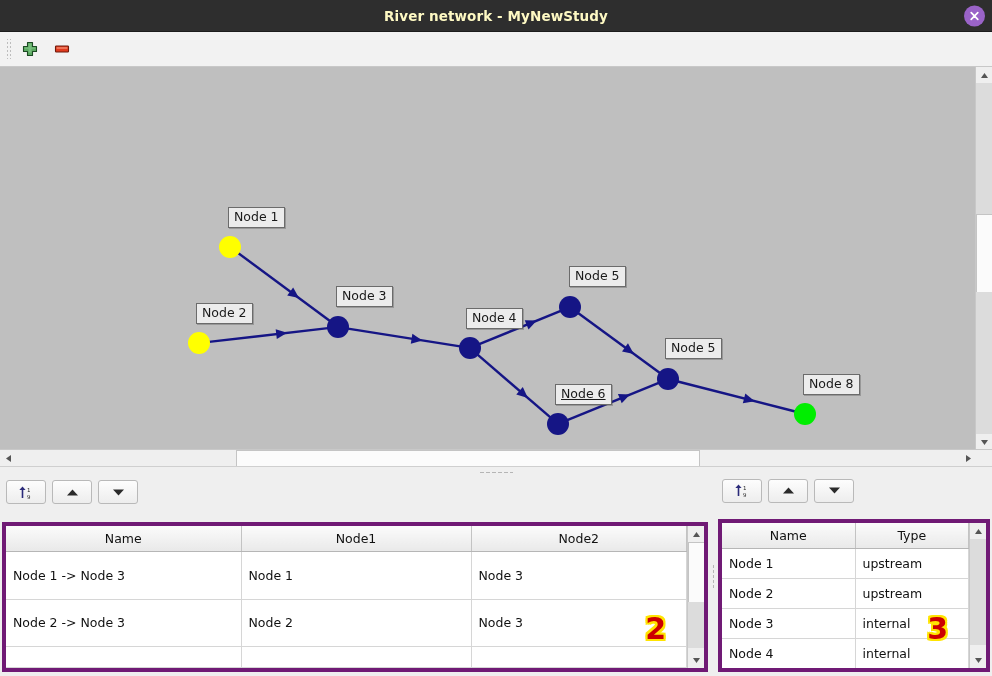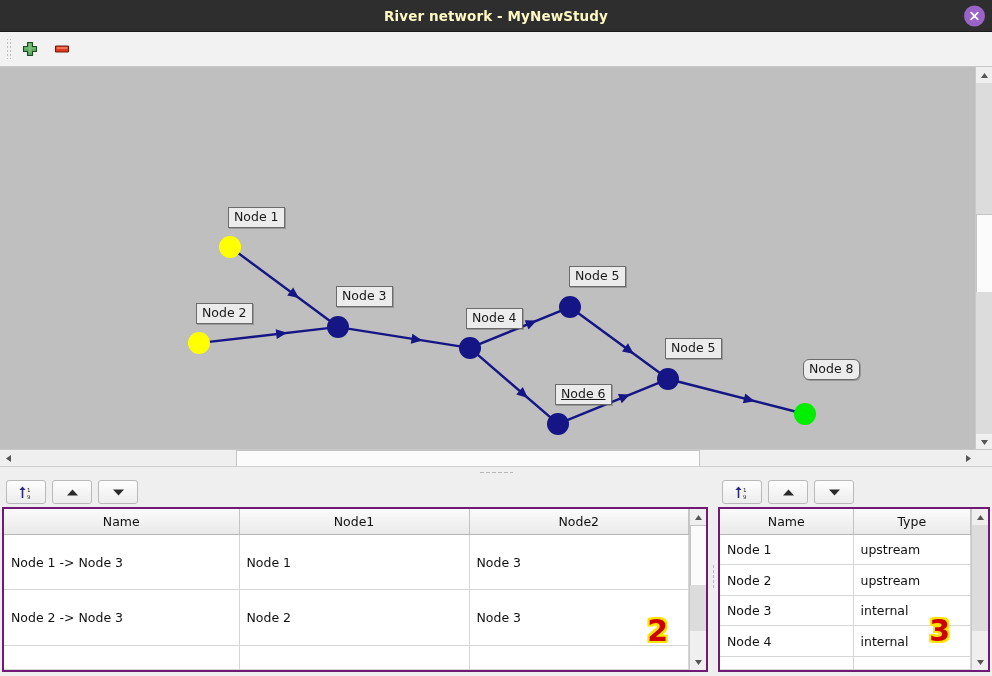--- a/index.html
+++ b/index.html
@@ -202,23 +202,23 @@
     border-radius: 3px;
     display: flex;
     align-items: center;
     justify-content: center;
     padding: 0 4px;
   }
 
   .table-box {
     flex: 1 1 auto;
     display: flex;
-    border: 2px solid #701a75;
+    border: 4px solid #701a75;
     background: #ffffff;
-    margin: 0 2px 4px 2px;
+    margin: 15px 2px 4px 2px;
     min-height: 0;
     overflow: hidden;
     position: relative;
   }
   table.grid {
     border-collapse: collapse;
     width: 100%;
     table-layout: fixed;
     font-size: 12.5px;
     color: #111;
@@ -332,21 +332,21 @@
           </g>
       </svg>
       <div id="labels-layer">
           <div class="node-label" style="left: 228px; top: 140px;">Node 1</div>
           <div class="node-label" style="left: 196px; top: 236px;">Node 2</div>
           <div class="node-label" style="left: 336px; top: 219px;">Node 3</div>
           <div class="node-label" style="left: 466px; top: 241px;">Node 4</div>
           <div class="node-label" style="left: 569px; top: 199px;">Node 5</div>
           <div class="node-label" style="left: 555px; top: 317px; text-decoration: underline;">Node 6</div>
           <div class="node-label" style="left: 665px; top: 271px;">Node 5</div>
-          <div class="node-label" style="left: 803px; top: 292px; border-radius: 6px;">Node 8</div>
+          <div class="node-label" style="left: 803px; top: 307px;">Node 8</div>
         </div>
 
     </div>
 
     <div class="vscroll">
       <div class="sb-arrow" style="top:0;left:0;">
         <svg width="9" height="7" viewBox="0 0 9 7">
             <path d="M4.5 1 L8 6 L1 6 z" fill="#555"></path>
           </svg>
       </div>

